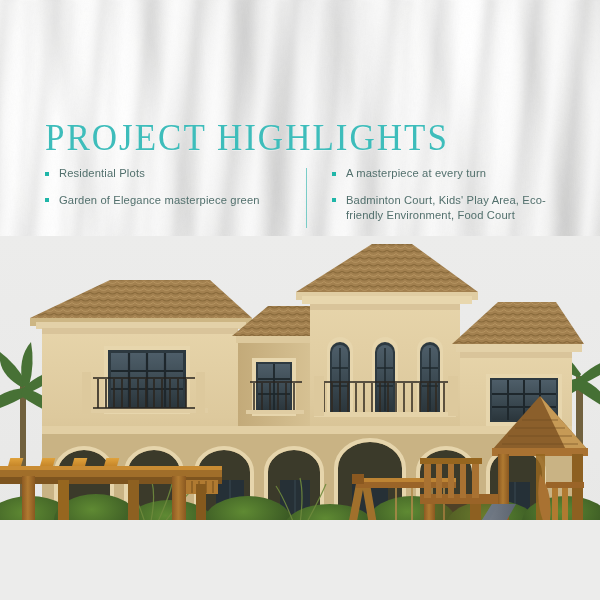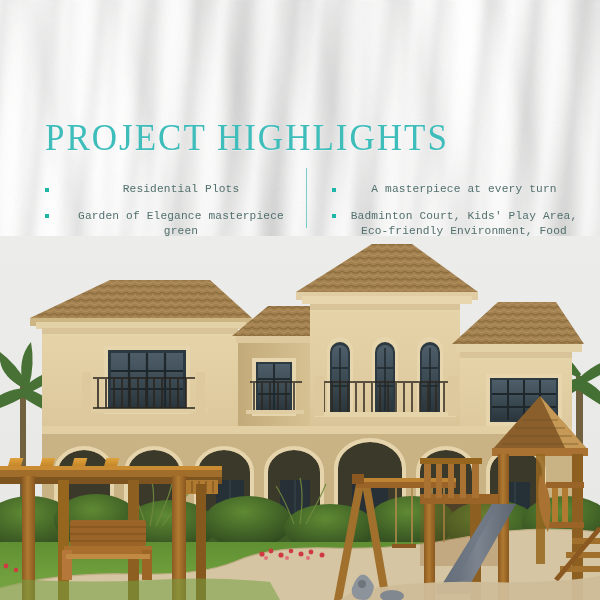--- a/index.html
+++ b/index.html
@@ -4,24 +4,23 @@
 <style>
   * { margin:0; padding:0; box-sizing:border-box; }
   html,body { width:600px; height:600px; overflow:hidden; }
   body {
     font-family:"Liberation Sans", sans-serif;
     background:#ececeb;
   }
 
   #poster {
     position:relative;
-    width:600px; height:600px;
+    width:600px; height:520px;
     overflow:hidden;
     background:#e9e9e8;
-    text-align:center;
   }
 
   
   .silk-base {
     position:absolute; inset:0;
     background:
       radial-gradient(120% 80% at 50% 0%,   #f7f7f6 0%, #ececeb 55%, #e4e4e3 100%);
   }
   .silk-ripples {
     position:absolute; inset:-10%;
@@ -80,21 +79,21 @@
     transform-origin:left top;
     text-shadow:0 1px 0 rgba(255,255,255,.35);
   }
 
   
   .cols {
     position:absolute;
     left:0; top:166px;
     width:600px;
   }
-  .col { position:absolute; top:16px;font-family:Liberation Mono, monospace; }
+  .col { position:absolute; top:0; }
   .col-left  { left:45px;  width:258px; }
   .col-right { left:332px; width:250px; }
 
   .bullet {
     position:relative;
     padding-left:14px;
     margin-bottom:11px;
     font-size:11.2px;
     line-height:15.5px;
     color:#52706d;

